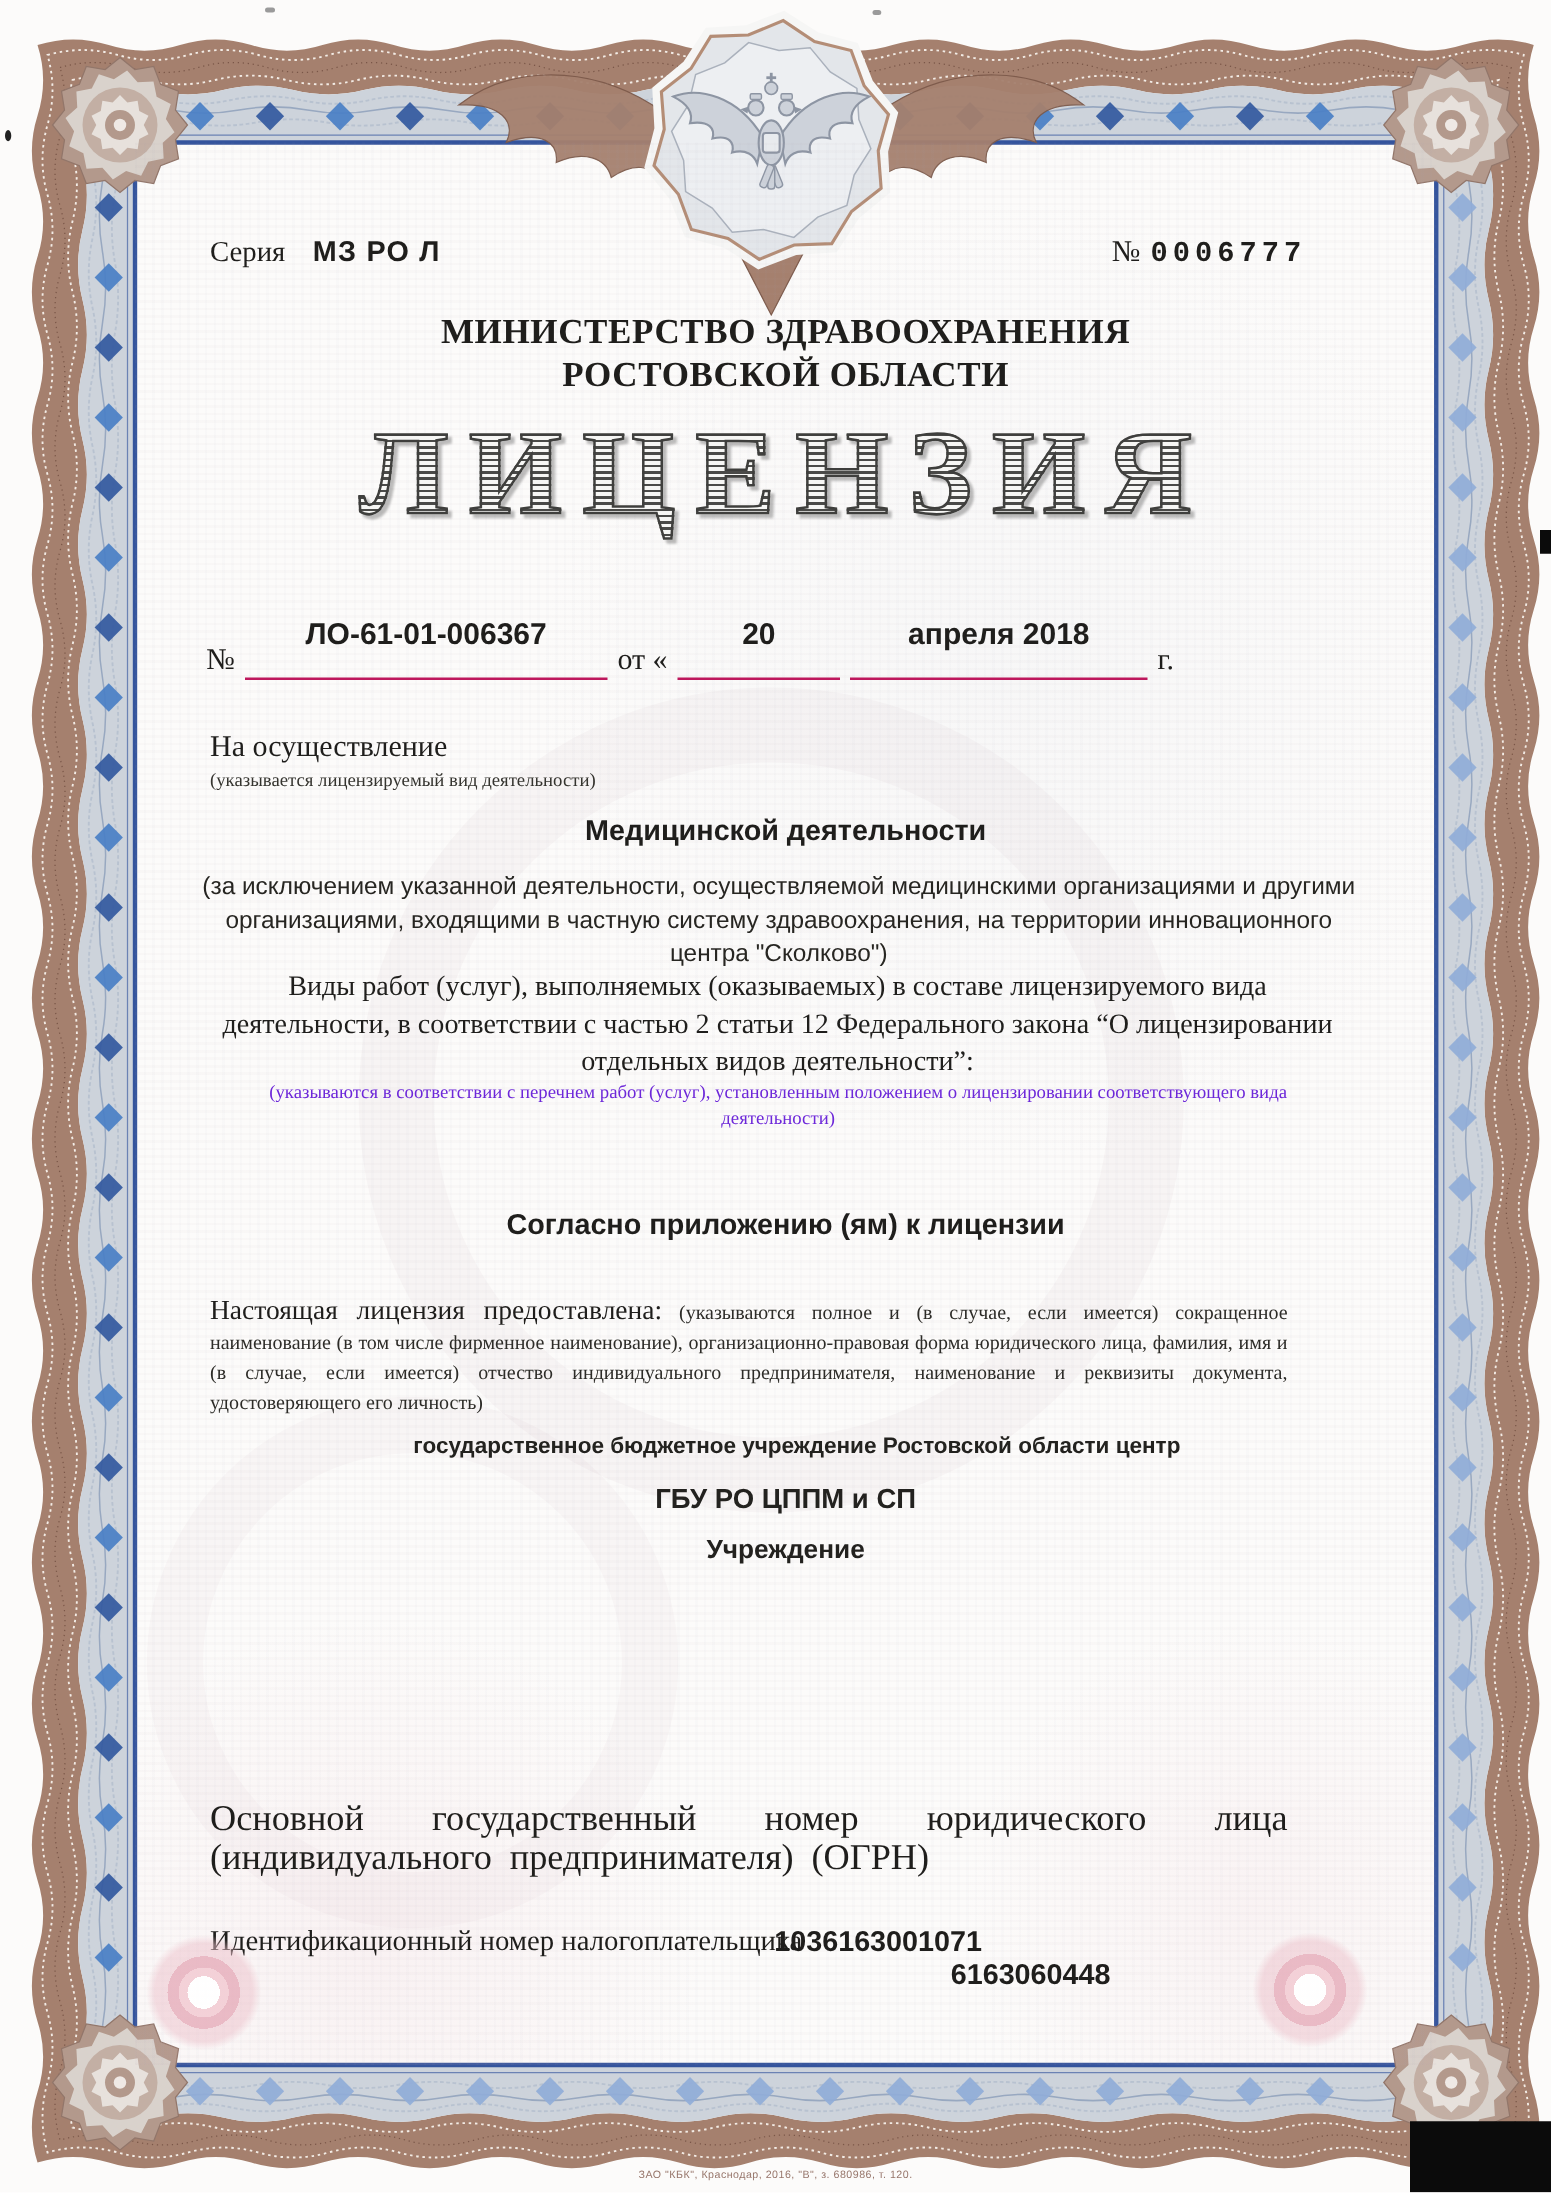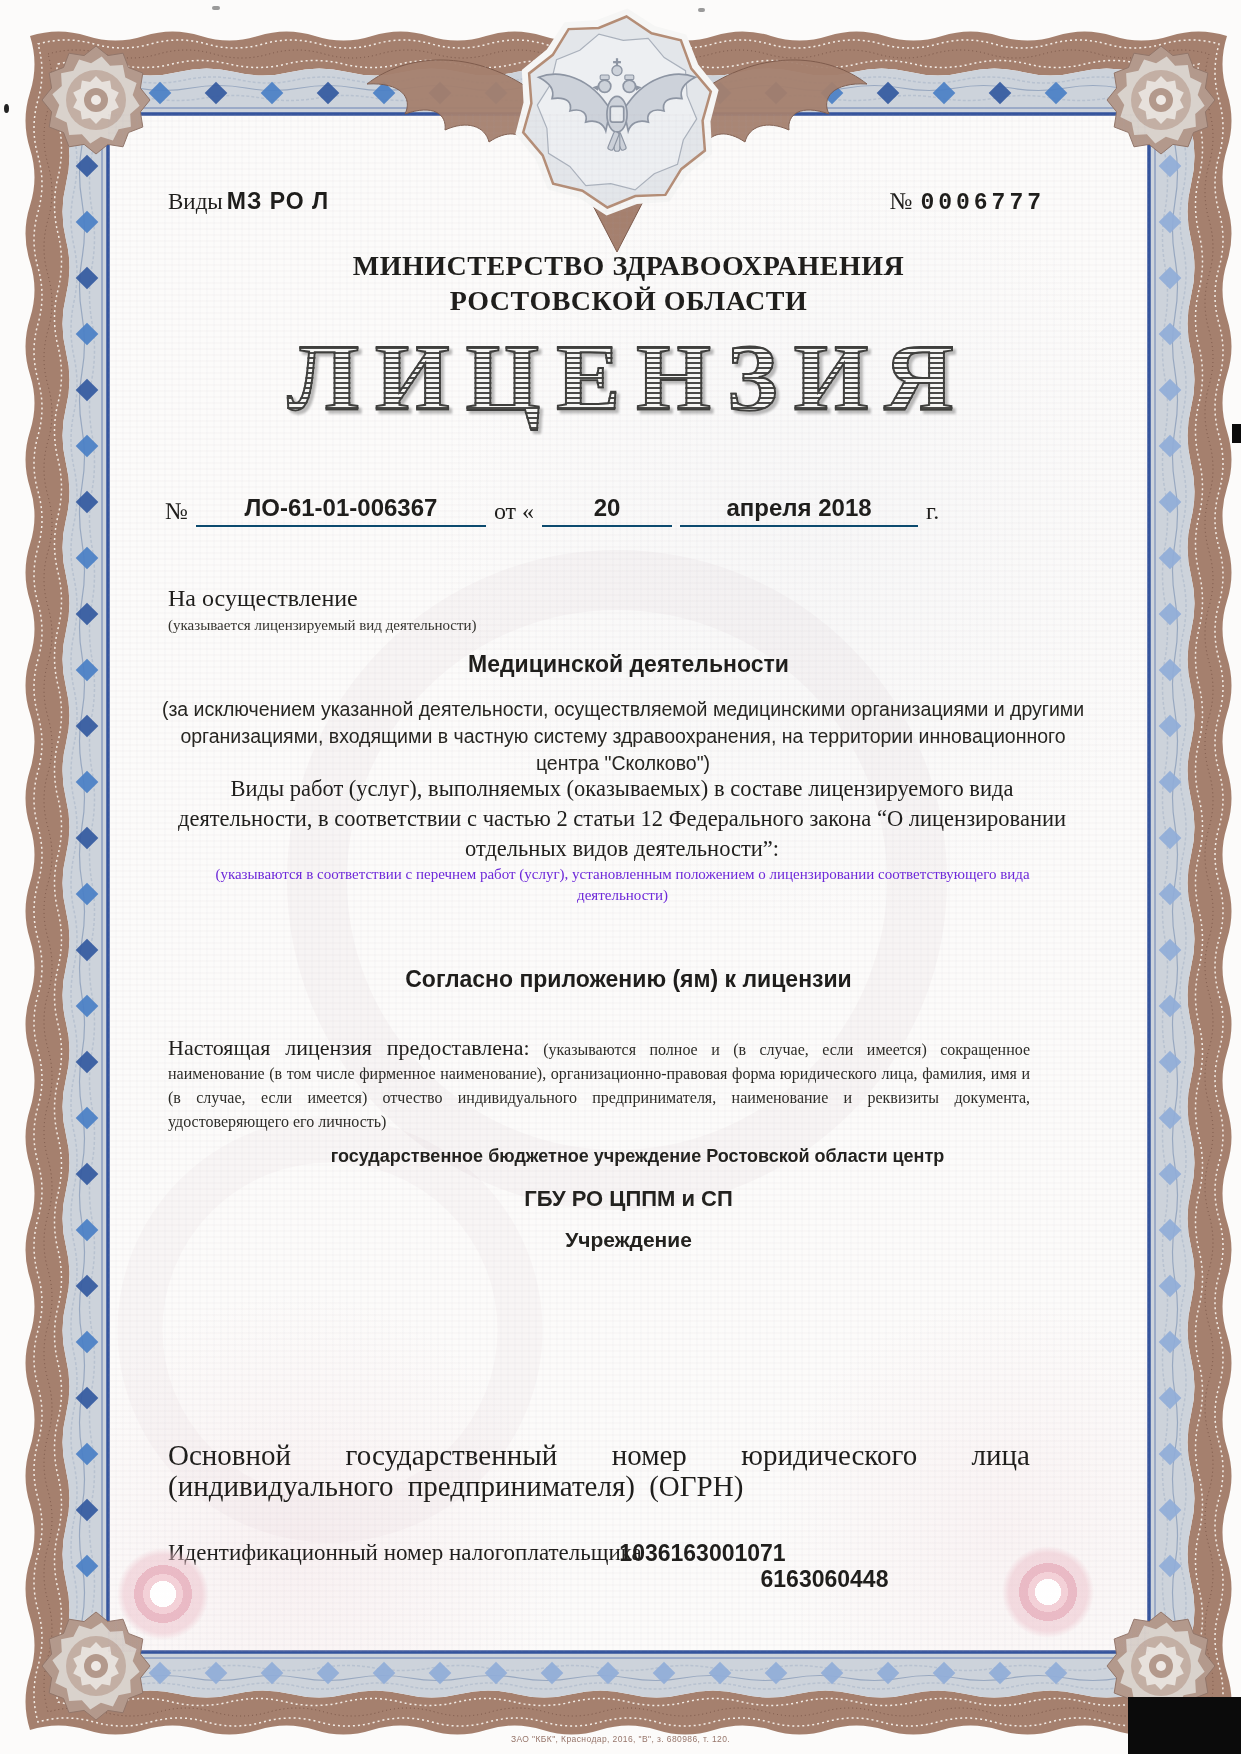--- a/index.html
+++ b/index.html
@@ -10,35 +10,35 @@
     background:
       radial-gradient(circle at 18% 94%, rgba(225,170,185,.12), transparent 16%),
       radial-gradient(circle at 86% 92%, rgba(225,170,185,.10), transparent 14%),
       radial-gradient(circle at 68% 28%, rgba(170,180,200,.06), transparent 30%),
       repeating-linear-gradient(0deg, rgba(175,155,160,.045) 0 2px, transparent 2px 6px),
       repeating-linear-gradient(90deg, rgba(150,160,185,.035) 0 2px, transparent 2px 7px);}
   .abs{position:absolute;}
   
   .serial-row{left:168px;top:188px;width:877px;display:flex;justify-content:space-between;align-items:baseline;}
   .series-label{font-size:23px;}
-  .series-value{font-family:"Liberation Sans",sans-serif;font-weight:700;font-size:23px;letter-spacing:1px;margin-left:4px;}
+  .series-value{font-family:"Liberation Sans",sans-serif;font-weight:700;font-size:23px;letter-spacing:1px;margin-left:22px;}
   .num-sign{font-size:24px;}
   .num-value{font-family:"Liberation Mono",monospace;font-weight:700;font-size:23px;letter-spacing:4px;margin-left:8px;}
   .ministry{left:110px;width:1037px;top:248px;text-align:center;font-weight:700;font-size:28px;line-height:35px;letter-spacing:.5px;}
   .doc-title{left:110px;width:1037px;top:322px;text-align:center;font-weight:700;font-size:96px;letter-spacing:16px;
     font-family:"Liberation Serif",serif;
     background-image:repeating-linear-gradient(180deg,#4a4a48 0 2px,#f6f6f4 2px 5px);
     -webkit-background-clip:text;background-clip:text;color:transparent;
     -webkit-text-stroke:2px #3f3f3d;
     filter:drop-shadow(3px 3px 1px rgba(70,70,70,.35));}
   @supports not (-webkit-background-clip:text){.doc-title{color:#4a4a48;}}
   
   .number-row{left:165px;top:494px;width:885px;display:flex;align-items:flex-end;gap:8px;font-size:24px;}
-  .blank{border-bottom:2px solid #0c4a6e;text-align:center;font-family:"Liberation Sans",sans-serif;
-         font-weight:700;font-size:24px;padding-bottom:3px;}
+  .blank{border-bottom:2px solid #be185d;text-align:center;font-family:"Liberation Sans",sans-serif;
+         font-weight:700;font-size:24px;padding-bottom:20px;}
   .blank.b1{width:290px;} .blank.b2{width:130px;} .blank.b3{width:238px;}
   .nr-lbl{padding-bottom:2px;}
   .lead1{left:168px;top:585px;font-size:24px;}
   .note-sm{font-size:15px;color:#35342f;}
   .note1{left:168px;top:617px;}
   .activity-type{left:110px;width:1037px;top:651px;text-align:center;
     font-family:"Liberation Sans",sans-serif;font-weight:700;font-size:23px;}
   .exception{left:148px;width:950px;top:696px;text-align:center;
     font-family:"Liberation Sans",sans-serif;font-size:19.5px;line-height:27px;color:#272622;}
   .works-intro{left:172px;width:900px;top:774px;text-align:center;font-size:22.5px;line-height:30px;}
@@ -234,21 +234,21 @@
           <rect x="-2.5" y="14" width="5" height="17" rx="2" fill="#cdd2da" stroke="#8d95a3" stroke-width="1" transform="rotate(22 0 14)"></rect>
           <rect x="-6" y="-9" width="12" height="14" rx="2" fill="#e8ebee" stroke="#8d95a3" stroke-width="1.5"></rect>
         </g>
       </g>
     </svg>
 
   <div class="content-texture"></div>
 
   <div class="abs serial-row">
     <span>
-      <span class="series-label">Виды</span><span class="series-value">МЗ РО Л</span>
+      <span class="series-label">Серия</span><span class="series-value">МЗ РО Л</span>
     </span>
     <span>
       <span class="num-sign">№</span><span class="num-value">0006777</span>
     </span>
   </div>
 
   <div class="abs ministry">
     <div>МИНИСТЕРСТВО ЗДРАВООХРАНЕНИЯ</div>
     <div>РОСТОВСКОЙ ОБЛАСТИ</div>
   </div>

